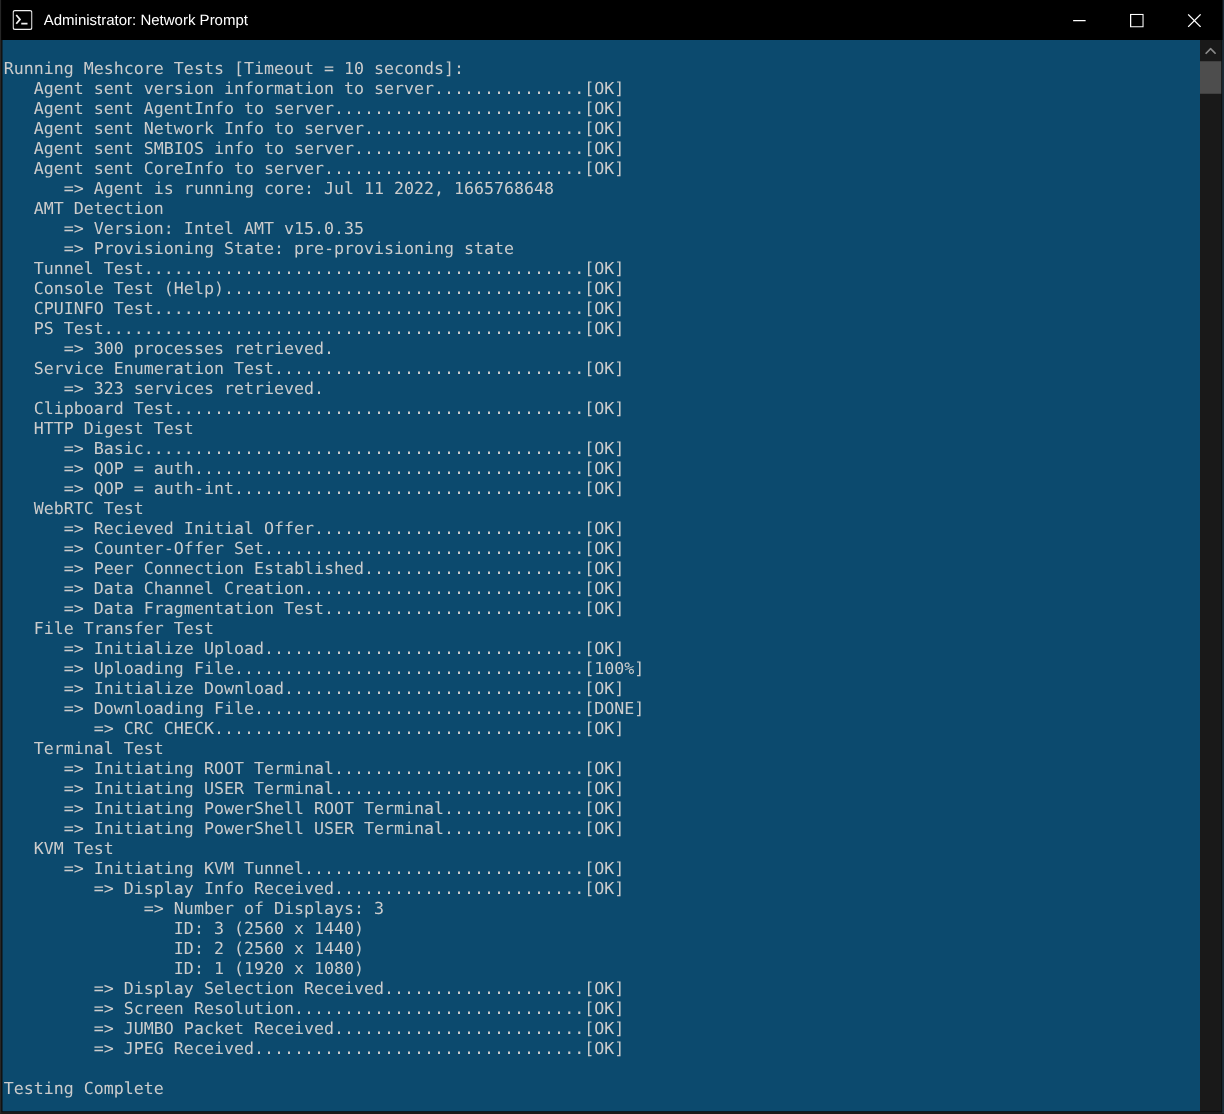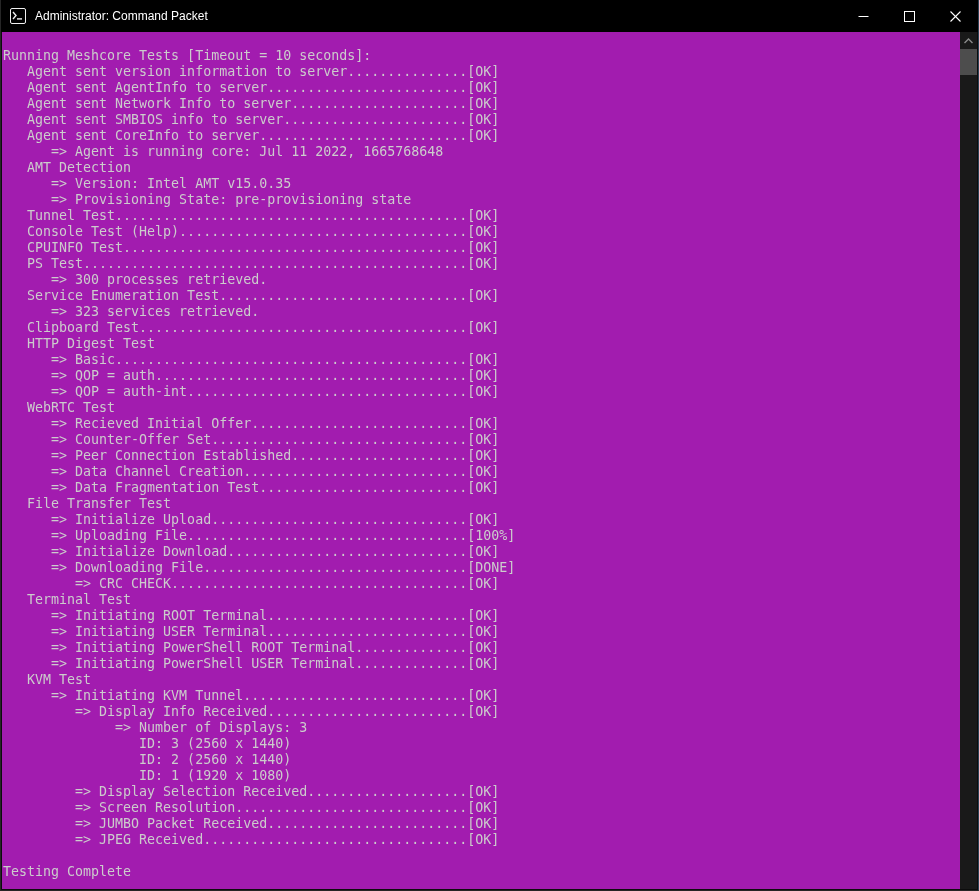--- a/index.html
+++ b/index.html
@@ -40,21 +40,21 @@
   .controls { display: flex; height: 32px; flex: 0 0 auto; }
   .ctrl-btn {
     width: 46px; height: 32px;
     display: flex; align-items: center; justify-content: center;
     background: transparent; border: 0; cursor: default;
   }
   
   .console {
     position: absolute;
     left: 1px; top: 32px; right: 18px; bottom: 1px;
-    background: #a21caf;
+    background: #0c4a6e;
     padding: 16px 0 0 1px;
     overflow: hidden;
   }
   .console-output {
     font-family: "DejaVu Sans Mono", "Liberation Mono", monospace;
     font-size: 13.3px;
     line-height: 16px;
     color: #cccccc;
     white-space: pre;
   }
@@ -84,21 +84,21 @@
 <div class="window">
 
   <div class="titlebar">
     <span class="app-icon">
       <svg width="16" height="16" viewBox="0 0 16 16">
         <rect x="0.5" y="0.5" width="15" height="15" rx="1.5" fill="#000000" stroke="#f0f0f0" stroke-width="1"></rect>
         <path d="M3 4 L6 7.5 L3 11" stroke="#f0f0f0" stroke-width="1.4" fill="none"></path>
         <rect x="7" y="10.2" width="5" height="1.4" fill="#f0f0f0"></rect>
       </svg>
     </span>
-    <span class="title-text">Administrator: Command Packet</span>
+    <span class="title-text">Administrator: Network Prompt</span>
     <div class="controls">
       <button class="ctrl-btn">
         <svg width="11" height="11" viewBox="0 0 11 11">
           <line x1="0.5" y1="5.5" x2="10.5" y2="5.5" stroke="#ffffff" stroke-width="1"></line>
         </svg>
       </button>
       <button class="ctrl-btn">
         <svg width="11" height="11" viewBox="0 0 11 11">
           <rect x="0.5" y="0.5" width="10" height="10" fill="none" stroke="#ffffff" stroke-width="1"></rect>
         </svg>

